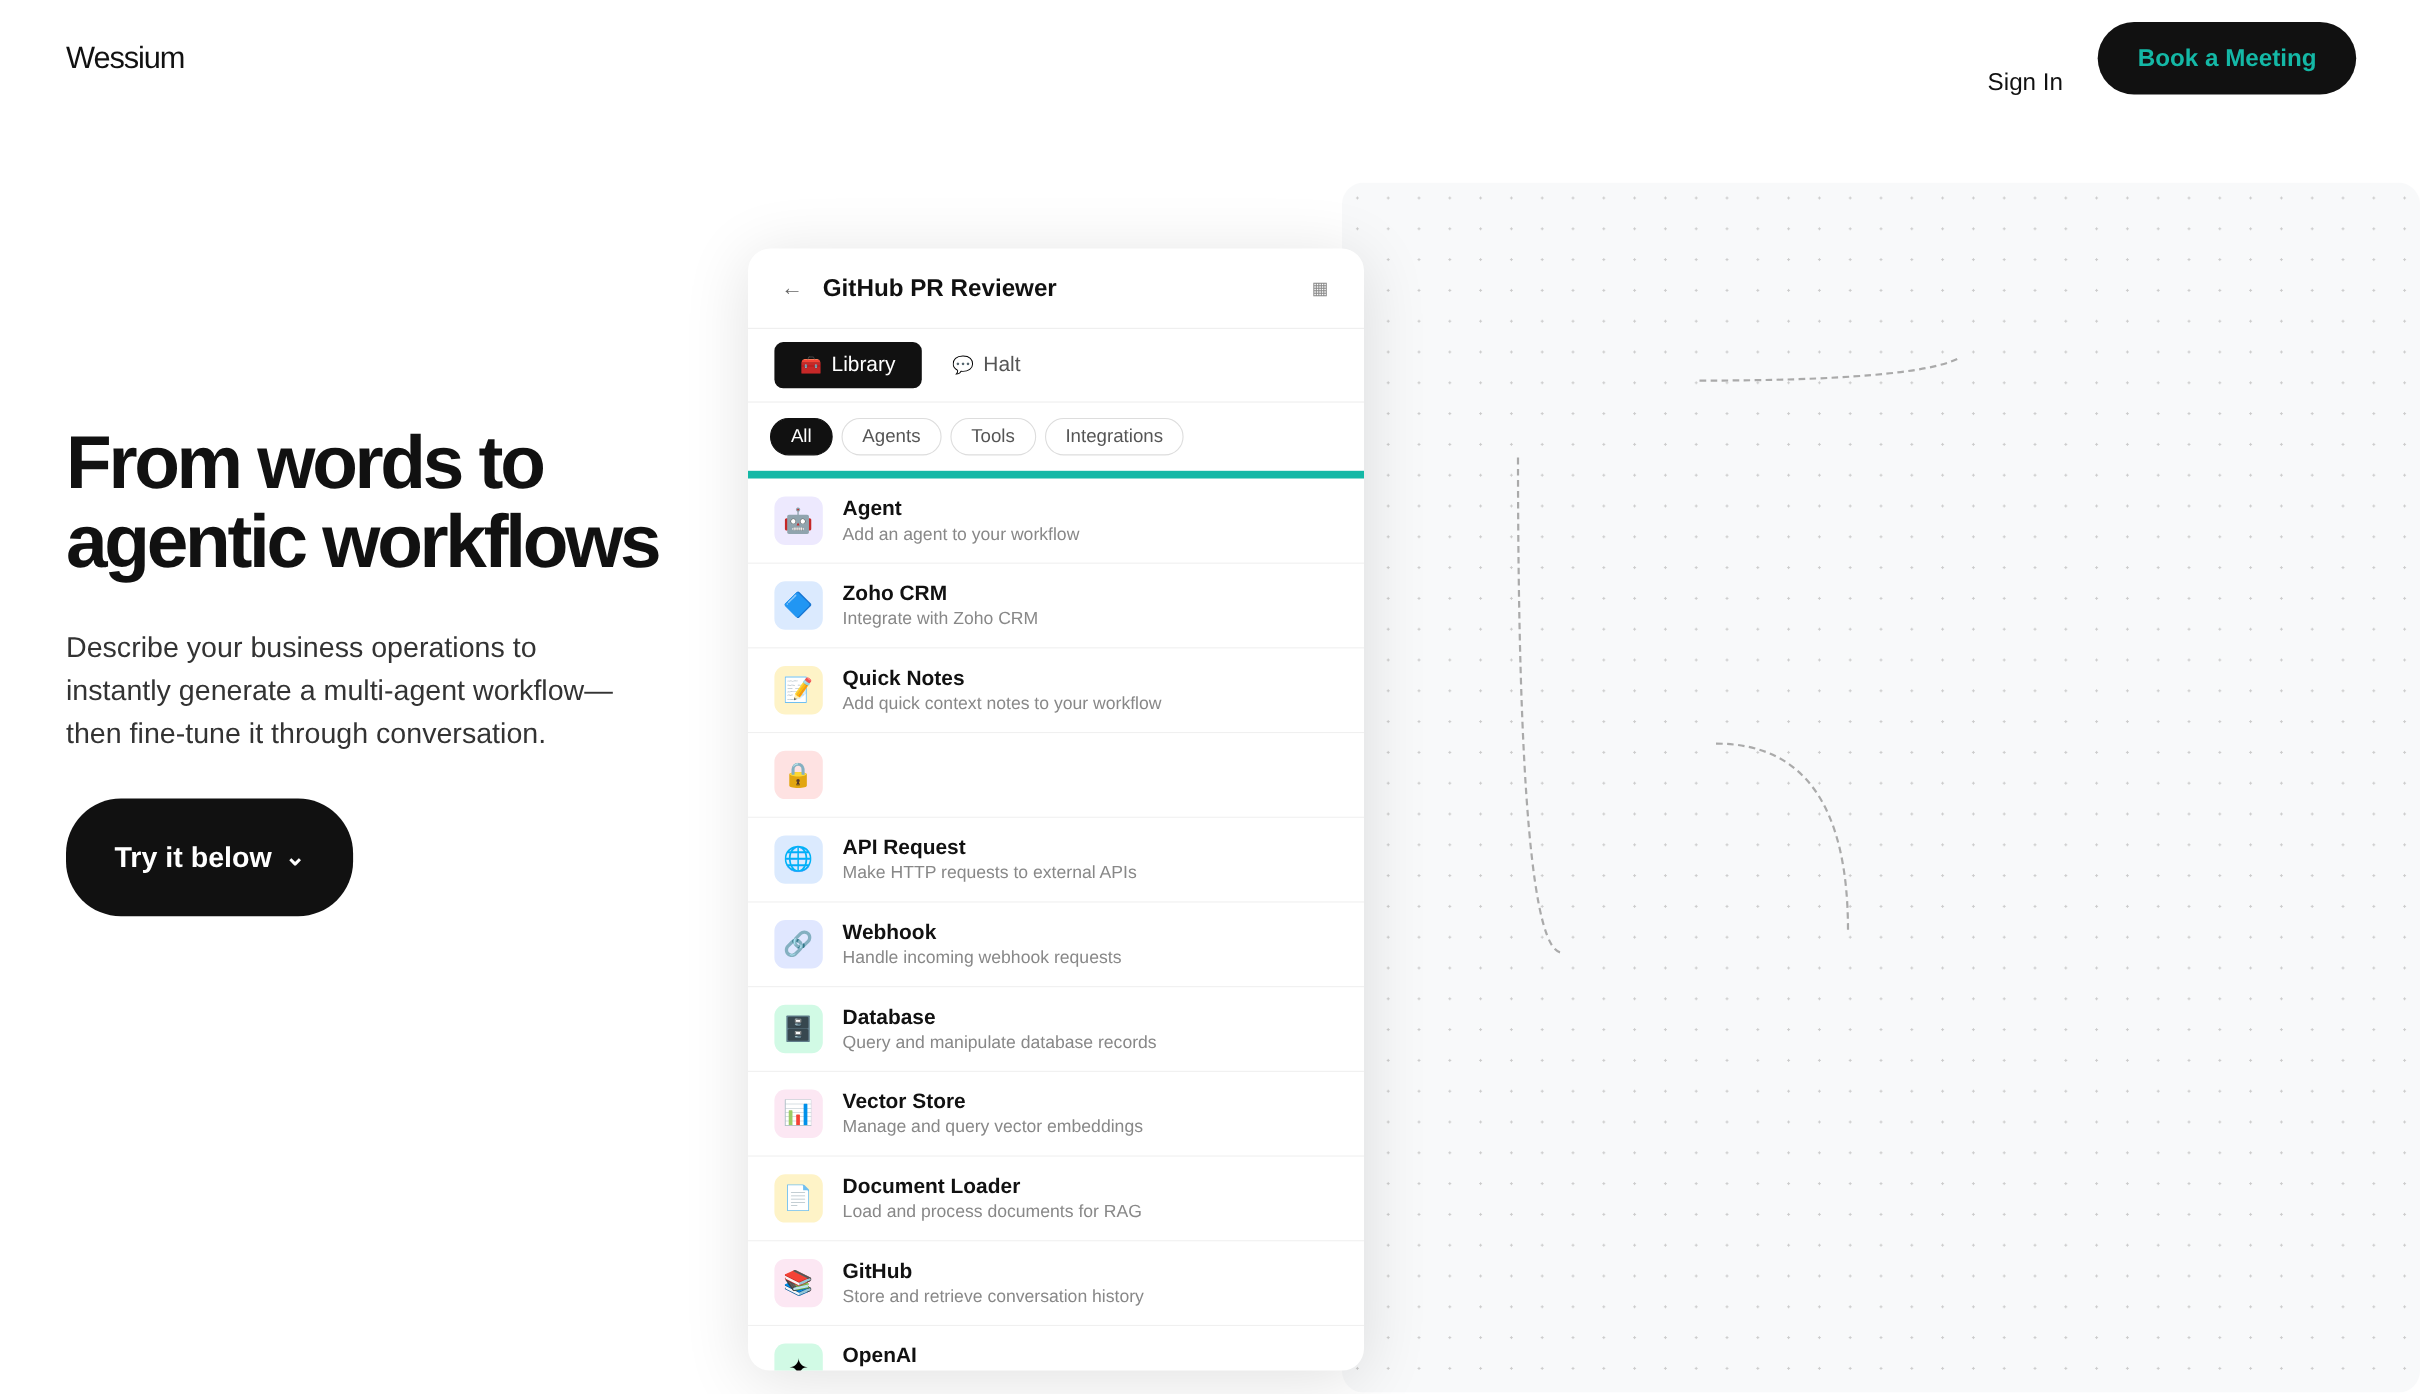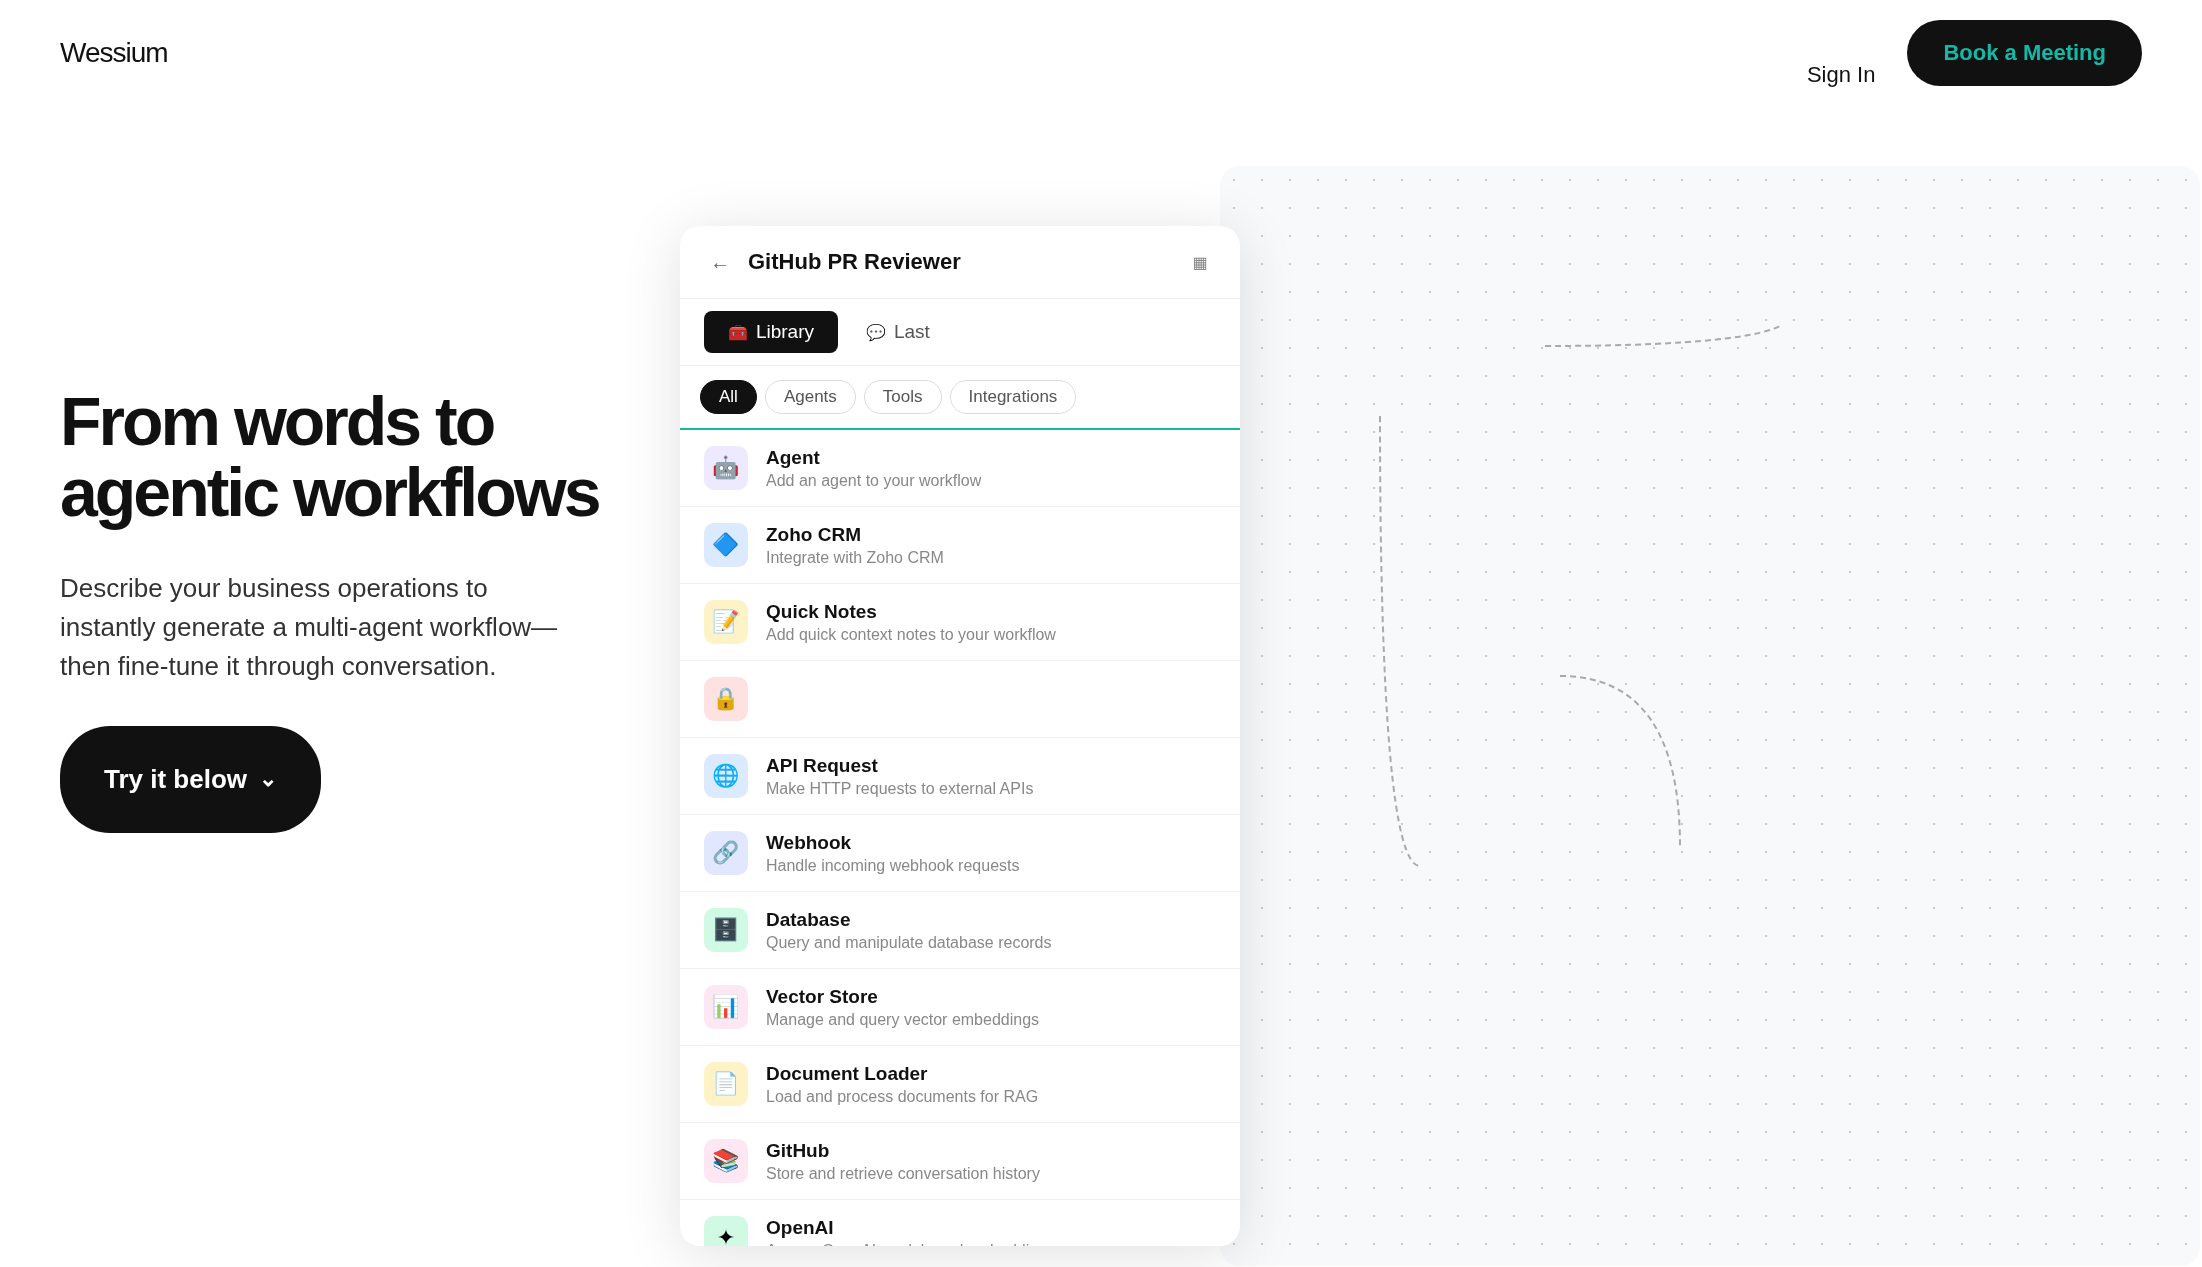--- a/index.html
+++ b/index.html
@@ -170,21 +170,21 @@
       color: #fff;
     }
     .tab-icon { font-size: 16px; }
 
     
     .filter-chips {
       display: flex;
       align-items: center;
       padding: 14px 20px;
       gap: 8px;
-      border-bottom: 2px solid #14b8a6;
+      border-bottom: 7px solid #14b8a6;
       flex-wrap: wrap;
     }
     .chip {
       padding: 6px 18px;
       border-radius: 20px;
       font-size: 17px;
       font-weight: 500;
       cursor: pointer;
       border: 1.5px solid #ddd;
       background: #fff;
@@ -463,21 +463,21 @@
         <div class="app-layout-btn">▦</div>
       </div>
 
       <div class="app-tabs">
         <button class="tab-btn active">
           <span class="tab-icon">🧰</span>
           <span>Library</span>
         </button>
         <button class="tab-btn">
           <span class="tab-icon">💬</span>
-          <span>Last</span>
+          <span>Halt</span>
         </button>
       </div>
 
       <div class="filter-chips">
         <button class="chip active">All</button>
         <button class="chip">Agents</button>
         <button class="chip">Tools</button>
         <button class="chip">Integrations</button>
       </div>
 

